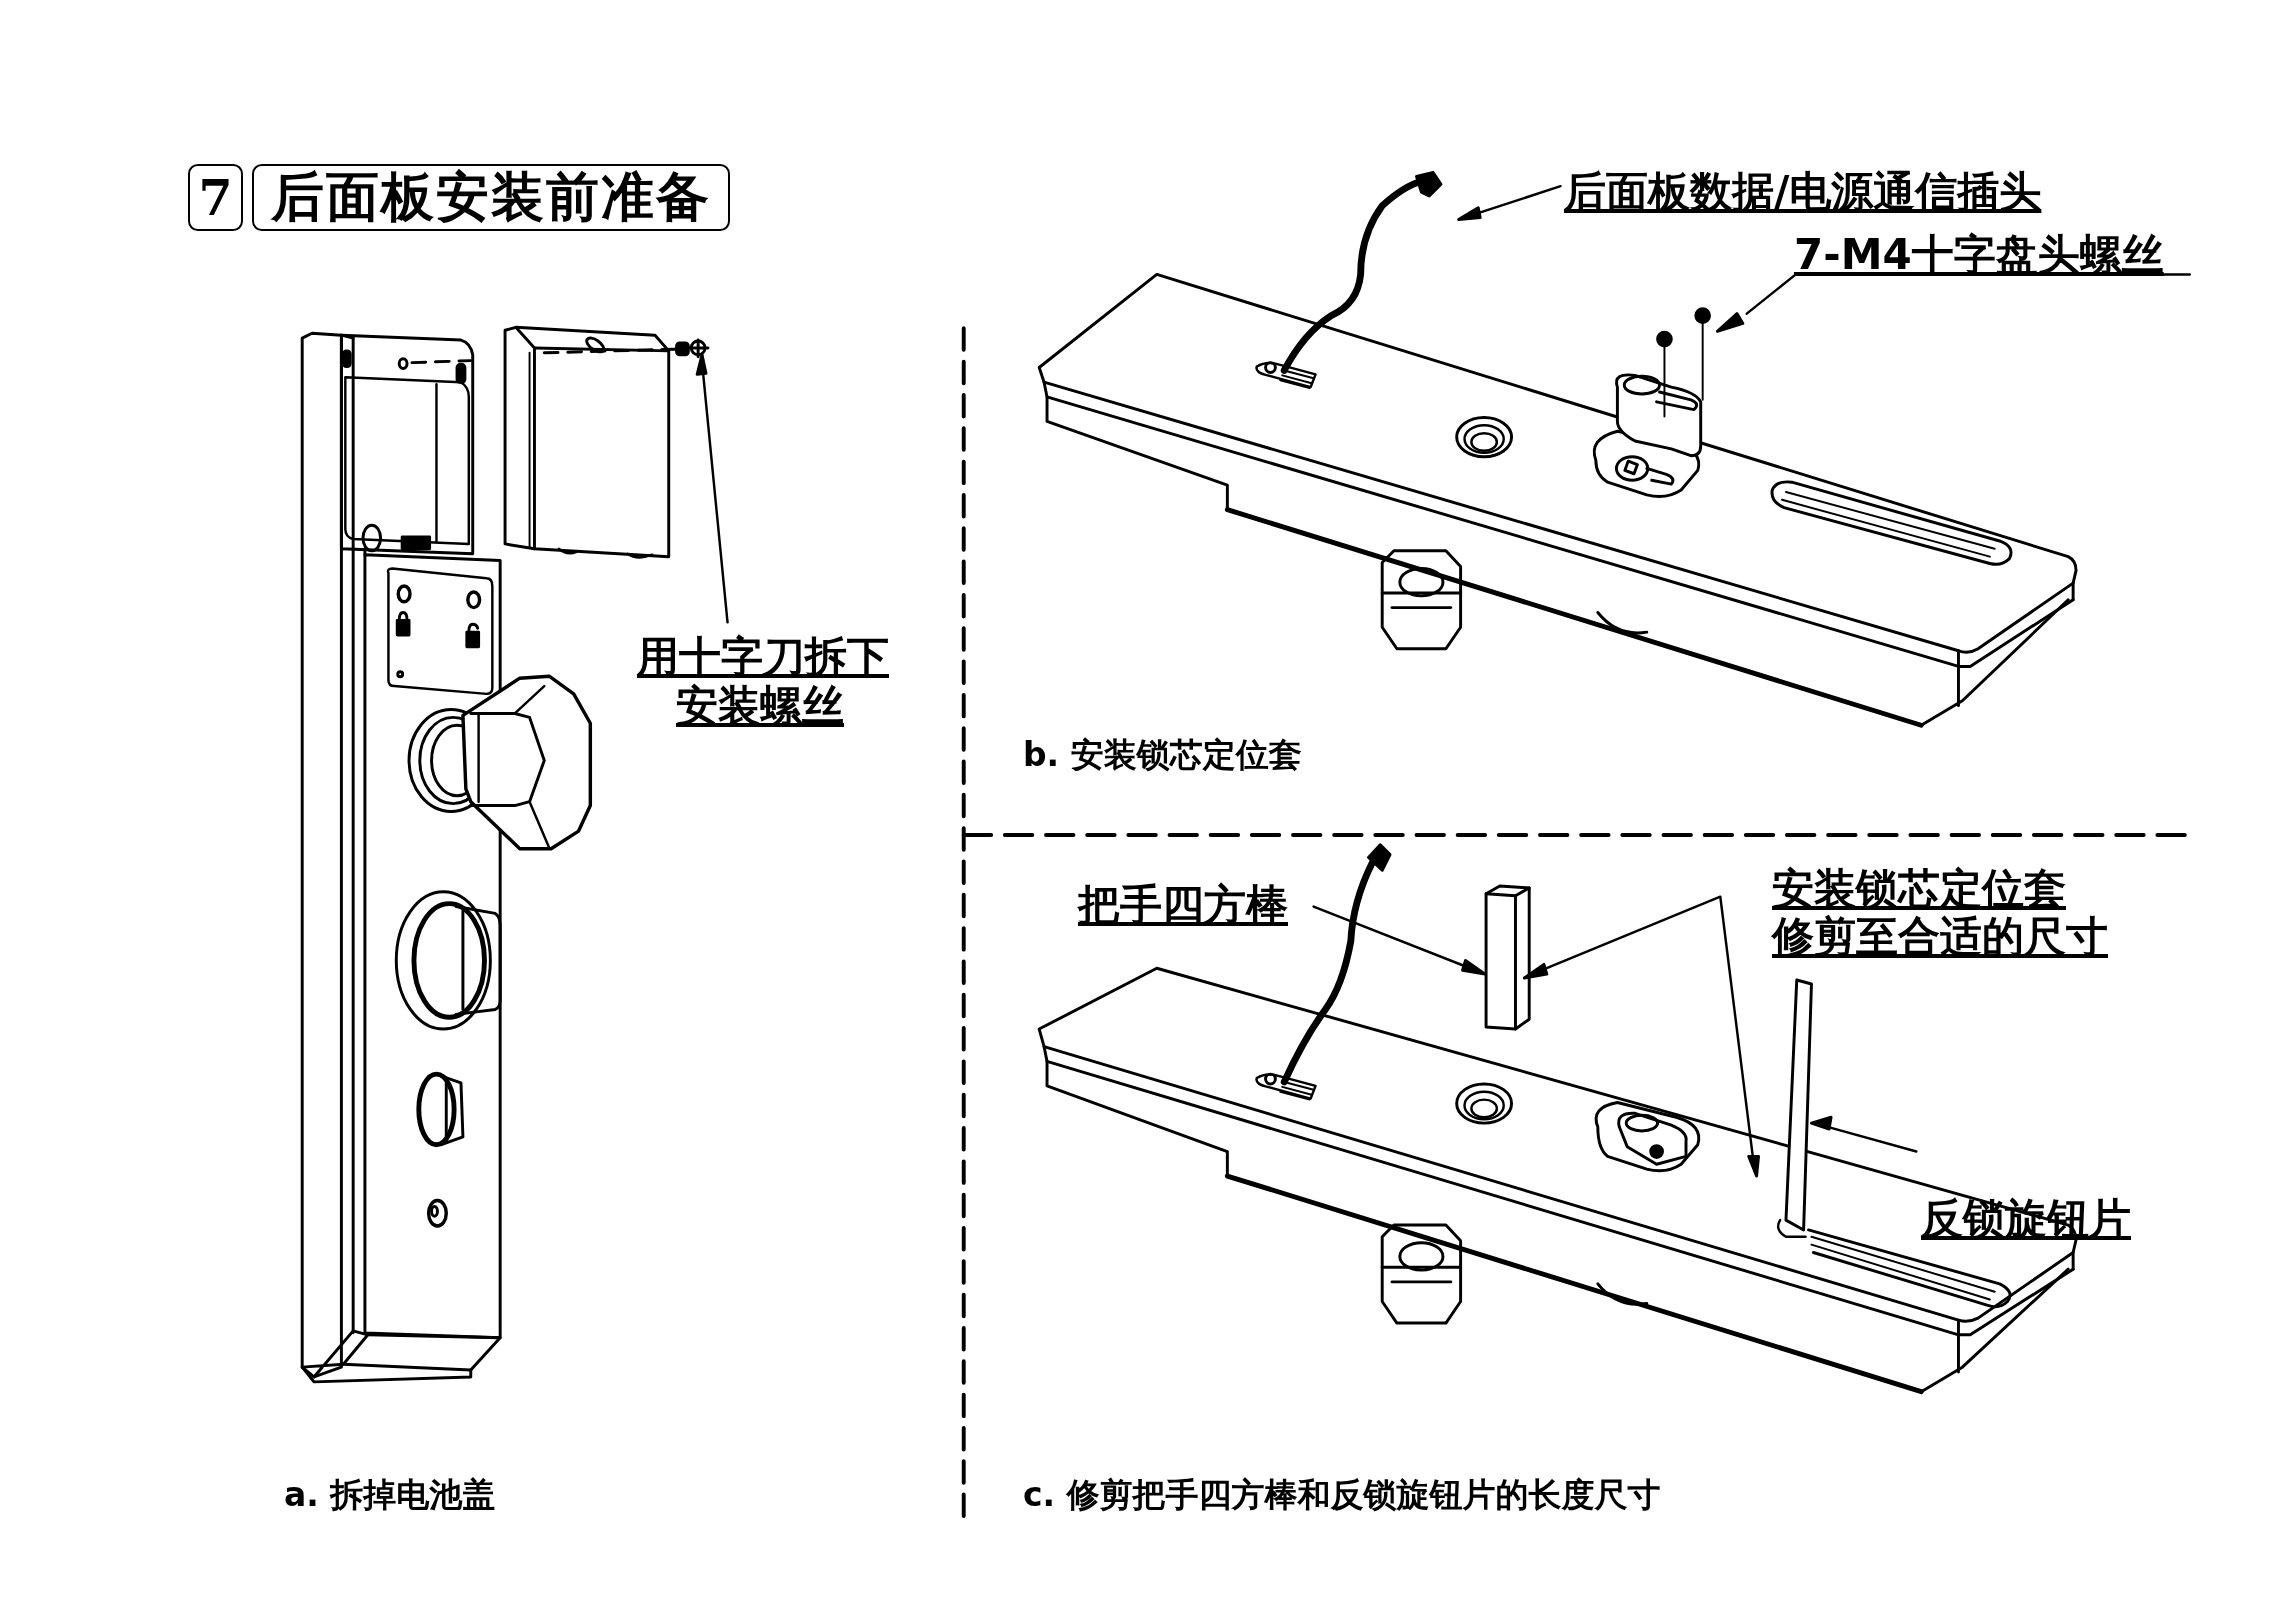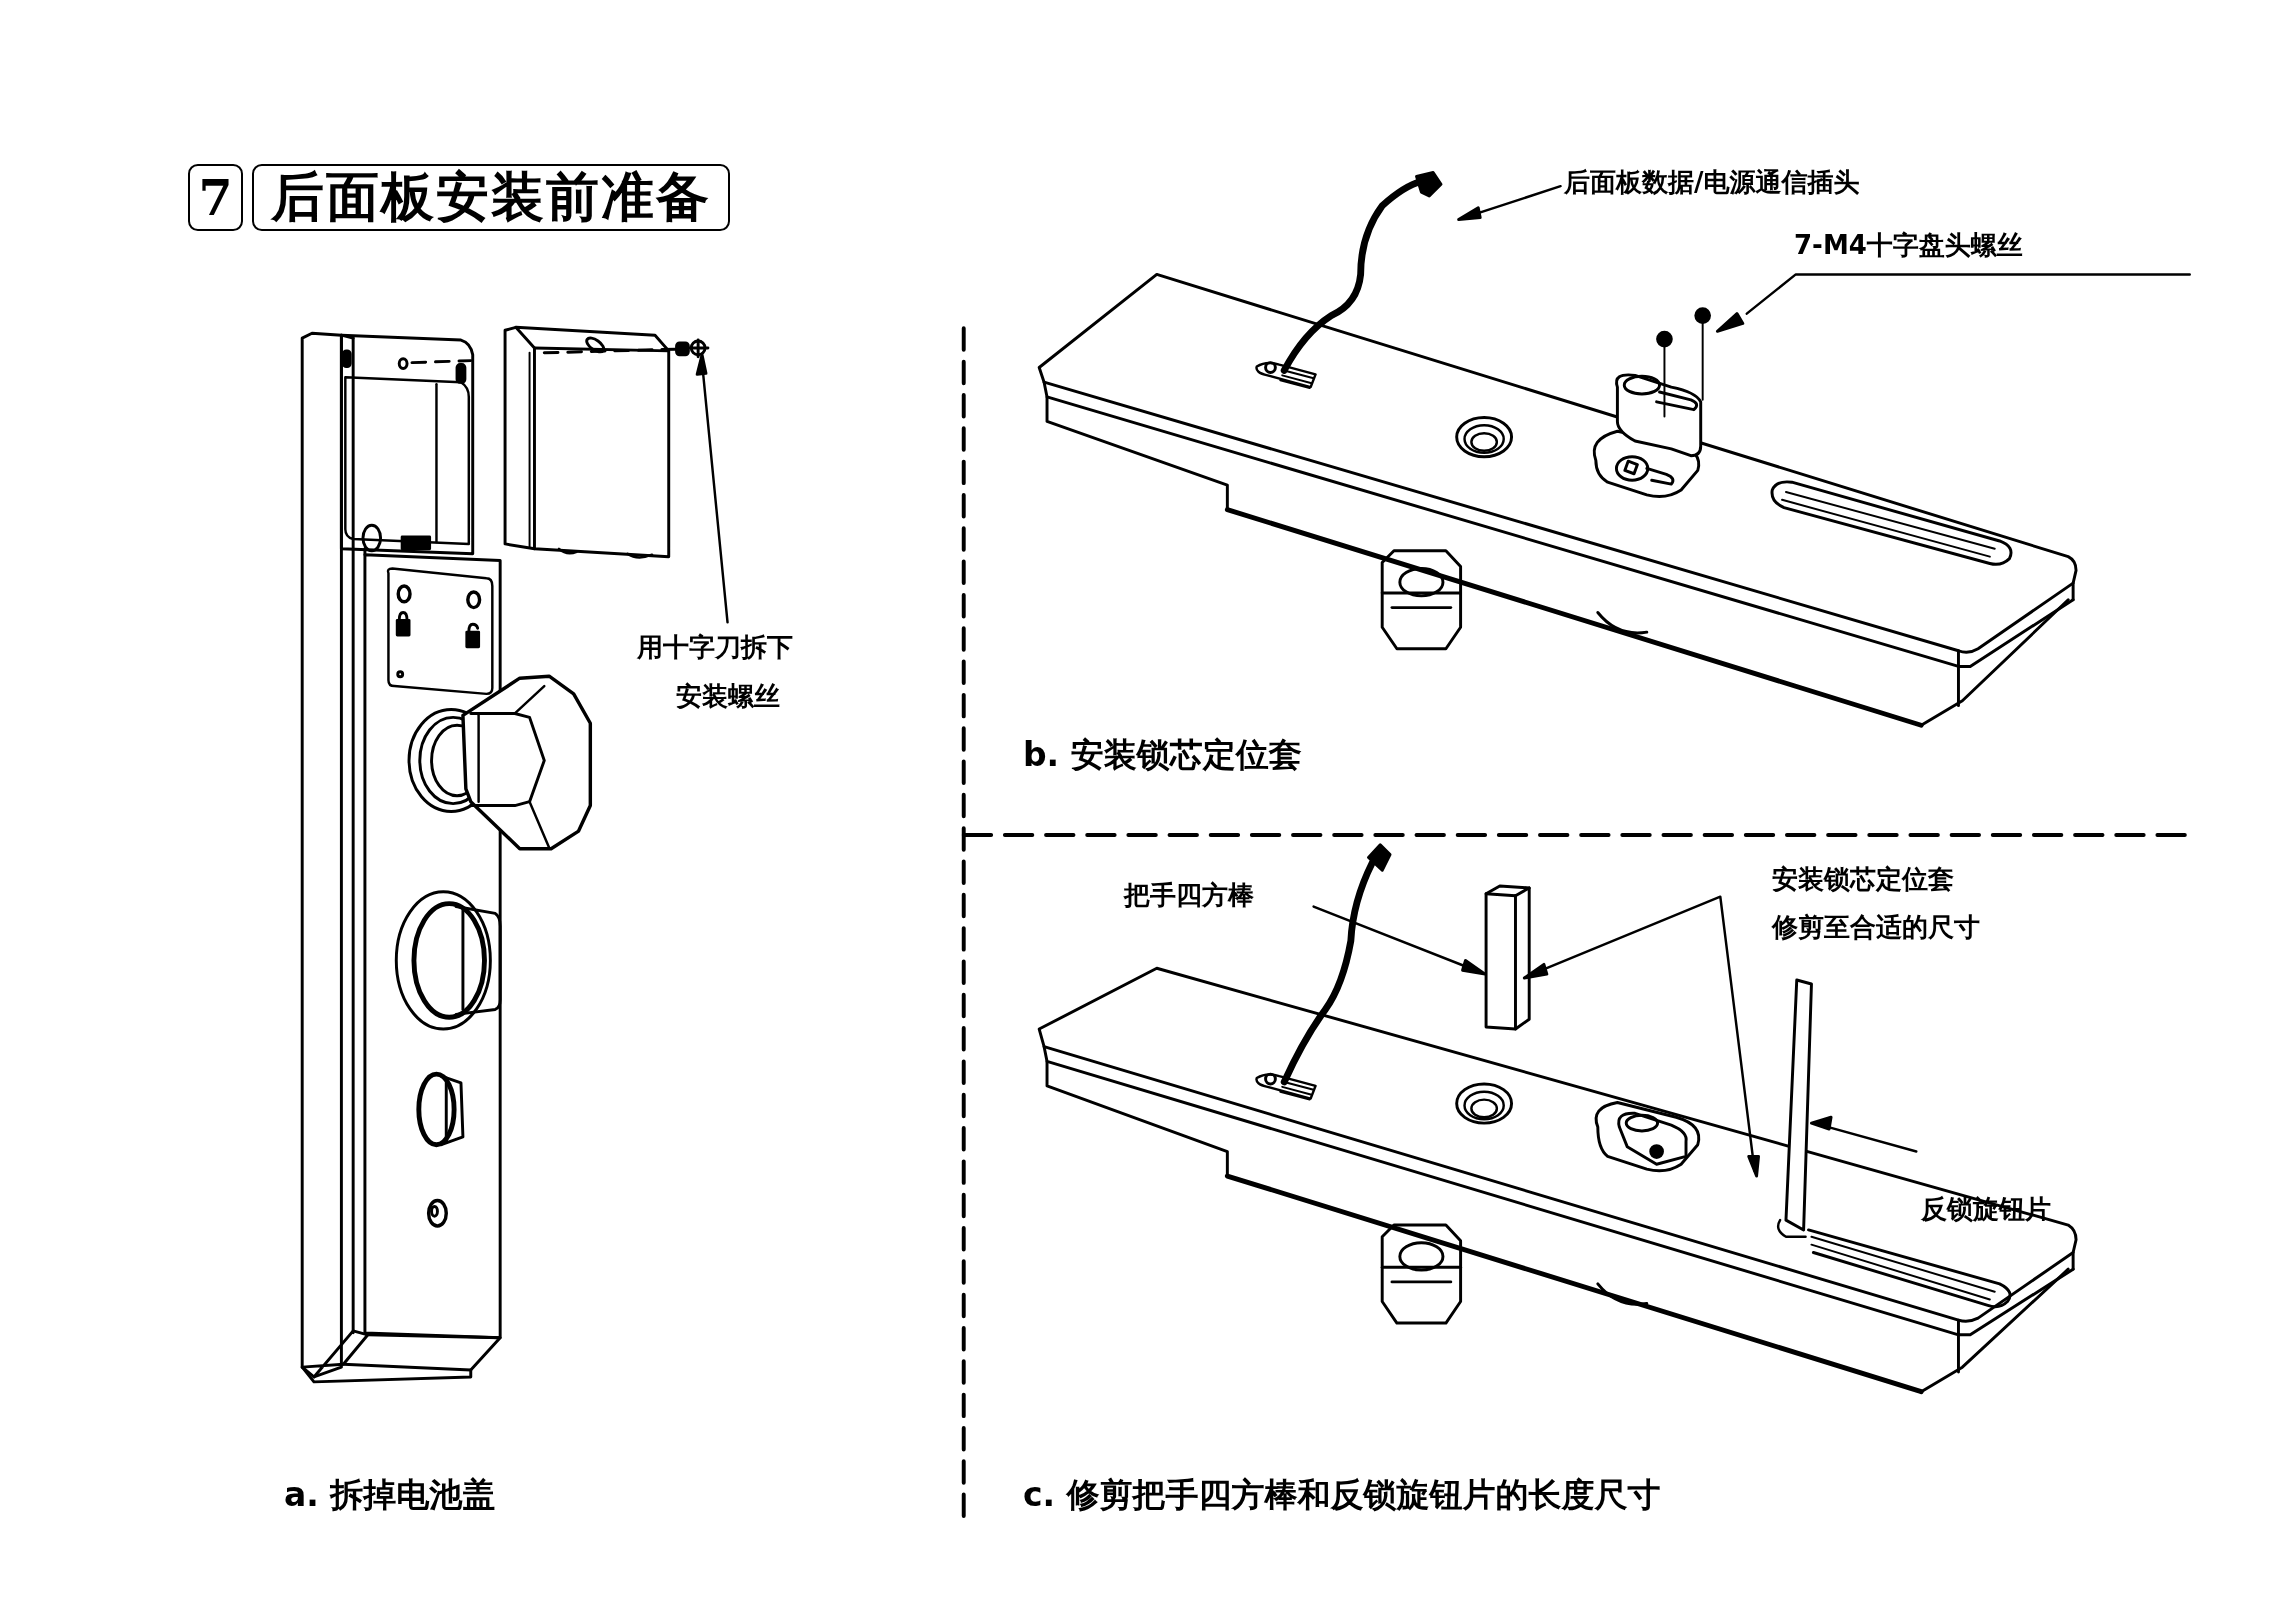--- a/index.html
+++ b/index.html
@@ -3,21 +3,21 @@
   <meta charset="utf-8">
   <style>
     html, body { margin: 0; padding: 0; background: #ffffff; }
     body { width: 2293px; height: 1620px; position: relative; overflow: hidden;
            font-family: "DejaVu Sans", "Liberation Sans", sans-serif; color: #000; }
     .step-box { position: absolute; border: 2.9px solid #000; border-radius: 9.8px;
                 background: #fff; box-sizing: border-box; display: flex; align-items: center; justify-content: center; }
     .step-num { left: 188px; top: 164px; width: 55px; height: 67px; font-size: 49px; font-family: "DejaVu Serif", serif; font-weight: bold; }
     .step-title { left: 252px; top: 164px; width: 478px; height: 67px; font-size: 53px; font-weight: bold; letter-spacing: 2px; }
     .label { position: absolute; font-weight: bold; white-space: nowrap; line-height: 1.2; }
-    .lbl-38 { font-size: 26px; }
+    .lbl-38 { font-size: 42px; text-decoration: underline; }
     .lbl-34 { font-size: 33px; }
     svg.art { position: absolute; left: 0; top: 0; }
   </style>
 </head>
 <body>
 
 <div class="step-box step-num">
   <span>7</span>
 </div>
 <div class="step-box step-title">
@@ -202,18 +202,18 @@
 </svg>
 
 <div class="label lbl-38" style="left:637px; top:632px;">用十字刀拆下</div>
 <div class="label lbl-38" style="left:676px; top:681px;">安装螺丝</div>
 <div class="label lbl-34" style="left:284px; top:1475px;">a. 拆掉电池盖</div>
 
 <div class="label lbl-38" style="left:1564px; top:167px;">后面板数据/电源通信插头</div>
 <div class="label lbl-38" style="left:1794px; top:230px;">7-M4十字盘头螺丝</div>
 <div class="label lbl-34" style="left:1023px; top:735px;">b. 安装锁芯定位套</div>
 
-<div class="label lbl-38" style="left:1078px; top:880px;margin-left:46px;">把手四方棒</div>
+<div class="label lbl-38" style="left:1078px; top:880px;">把手四方棒</div>
 <div class="label lbl-38" style="left:1772px; top:864px;">安装锁芯定位套</div>
 <div class="label lbl-38" style="left:1772px; top:912px;">修剪至合适的尺寸</div>
 <div class="label lbl-38" style="left:1921px; top:1194px;">反锁旋钮片</div>
 <div class="label lbl-34" style="left:1023px; top:1475px;">c. 修剪把手四方棒和反锁旋钮片的长度尺寸</div>
 
 
 </body></html>

